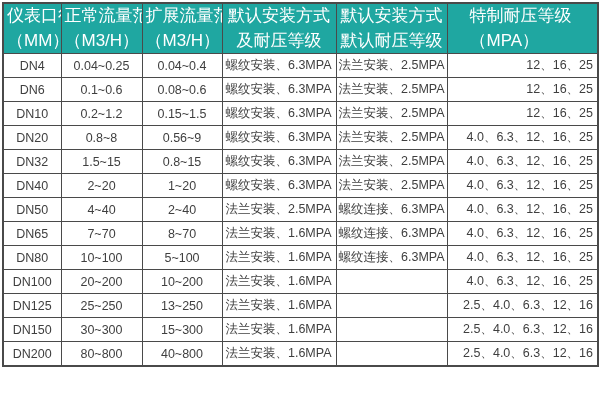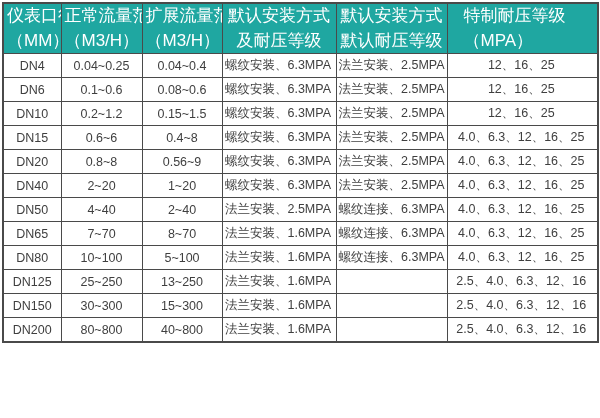--- a/index.html
+++ b/index.html
@@ -38,33 +38,33 @@
     color:var(--header-text);
     font-size:17px;
     font-weight:normal;
     height:37px;
     line-height:1.45;
     padding:0 3px;
     text-align:center;
   }
   thead th.left{
     text-align:left;
-    padding-left:16px;
+    padding-left:22px;
   }
   thead th span{display:block;}
   tbody td{
     height:24px;
     font-size:12.5px;
     color:var(--text);
     background:#fff;
     text-align:center;
     padding:0 4px;
   }
   tbody td.left{
-    text-align:center;
+    text-align:right;
     padding-left:2px;
   }
 </style>
 </head>
 <body>
 
 <div class="table-wrap">
   <table>
     <colgroup>
       <col style="width:58px">
@@ -121,36 +121,36 @@
         </tr>
         <tr>
           <td>DN10</td>
           <td>0.2~1.2</td>
           <td>0.15~1.5</td>
           <td class="left">螺纹安装、6.3MPA</td>
           <td class="left">法兰安装、2.5MPA</td>
           <td class="left">12、16、25</td>
         </tr>
         <tr>
-          <td>DN15</td>
-          <td>0.6~6</td>
-          <td>0.4~8</td>
-          <td class="left">螺纹安装、6.3MPA</td>
-          <td class="left">法兰安装、2.5MPA</td>
-          <td class="left">4.0、6.3、12、16、25</td>
-        </tr>
-        <tr>
           <td>DN20</td>
           <td>0.8~8</td>
           <td>0.56~9</td>
           <td class="left">螺纹安装、6.3MPA</td>
           <td class="left">法兰安装、2.5MPA</td>
           <td class="left">4.0、6.3、12、16、25</td>
         </tr>
         <tr>
+          <td>DN32</td>
+          <td>1.5~15</td>
+          <td>0.8~15</td>
+          <td class="left">螺纹安装、6.3MPA</td>
+          <td class="left">法兰安装、2.5MPA</td>
+          <td class="left">4.0、6.3、12、16、25</td>
+        </tr>
+        <tr>
           <td>DN40</td>
           <td>2~20</td>
           <td>1~20</td>
           <td class="left">螺纹安装、6.3MPA</td>
           <td class="left">法兰安装、2.5MPA</td>
           <td class="left">4.0、6.3、12、16、25</td>
         </tr>
         <tr>
           <td>DN50</td>
           <td>4~40</td>
@@ -166,20 +166,28 @@
           <td class="left">法兰安装、1.6MPA</td>
           <td class="left">螺纹连接、6.3MPA</td>
           <td class="left">4.0、6.3、12、16、25</td>
         </tr>
         <tr>
           <td>DN80</td>
           <td>10~100</td>
           <td>5~100</td>
           <td class="left">法兰安装、1.6MPA</td>
           <td class="left">螺纹连接、6.3MPA</td>
+          <td class="left">4.0、6.3、12、16、25</td>
+        </tr>
+        <tr>
+          <td>DN100</td>
+          <td>20~200</td>
+          <td>10~200</td>
+          <td class="left">法兰安装、1.6MPA</td>
+          <td class="left"></td>
           <td class="left">4.0、6.3、12、16、25</td>
         </tr>
         <tr>
           <td>DN125</td>
           <td>25~250</td>
           <td>13~250</td>
           <td class="left">法兰安装、1.6MPA</td>
           <td class="left"></td>
           <td class="left">2.5、4.0、6.3、12、16</td>
         </tr>

